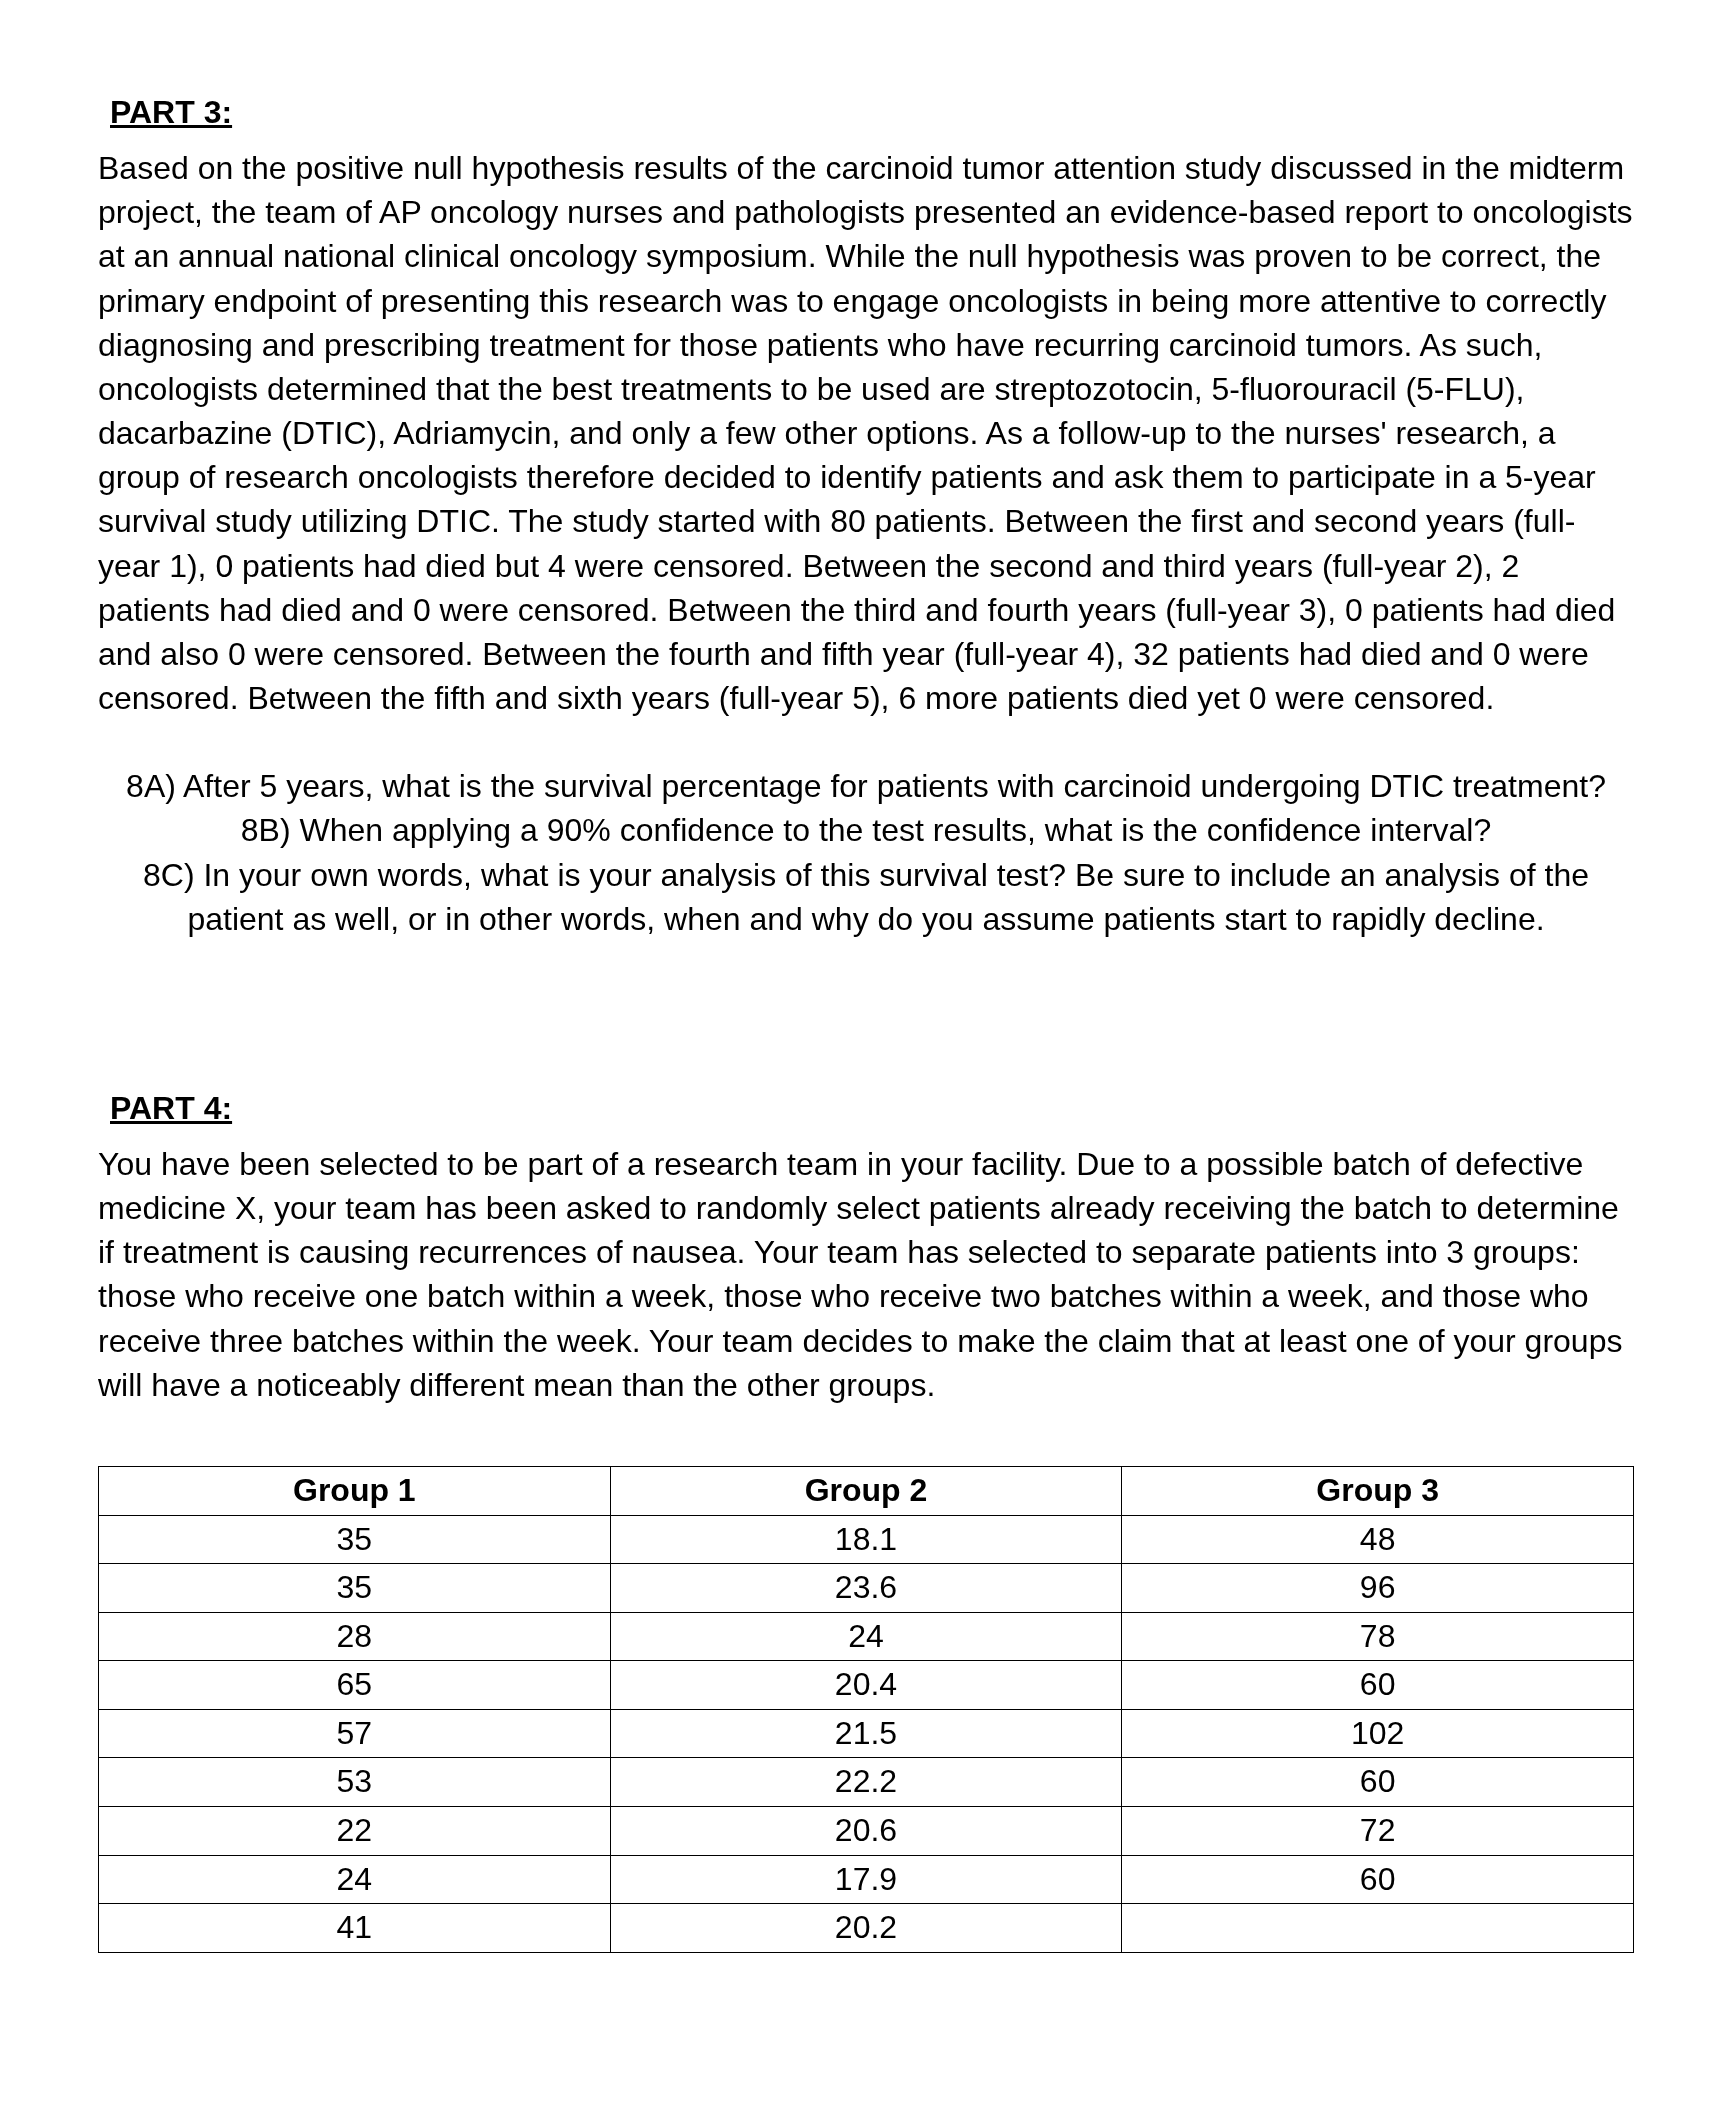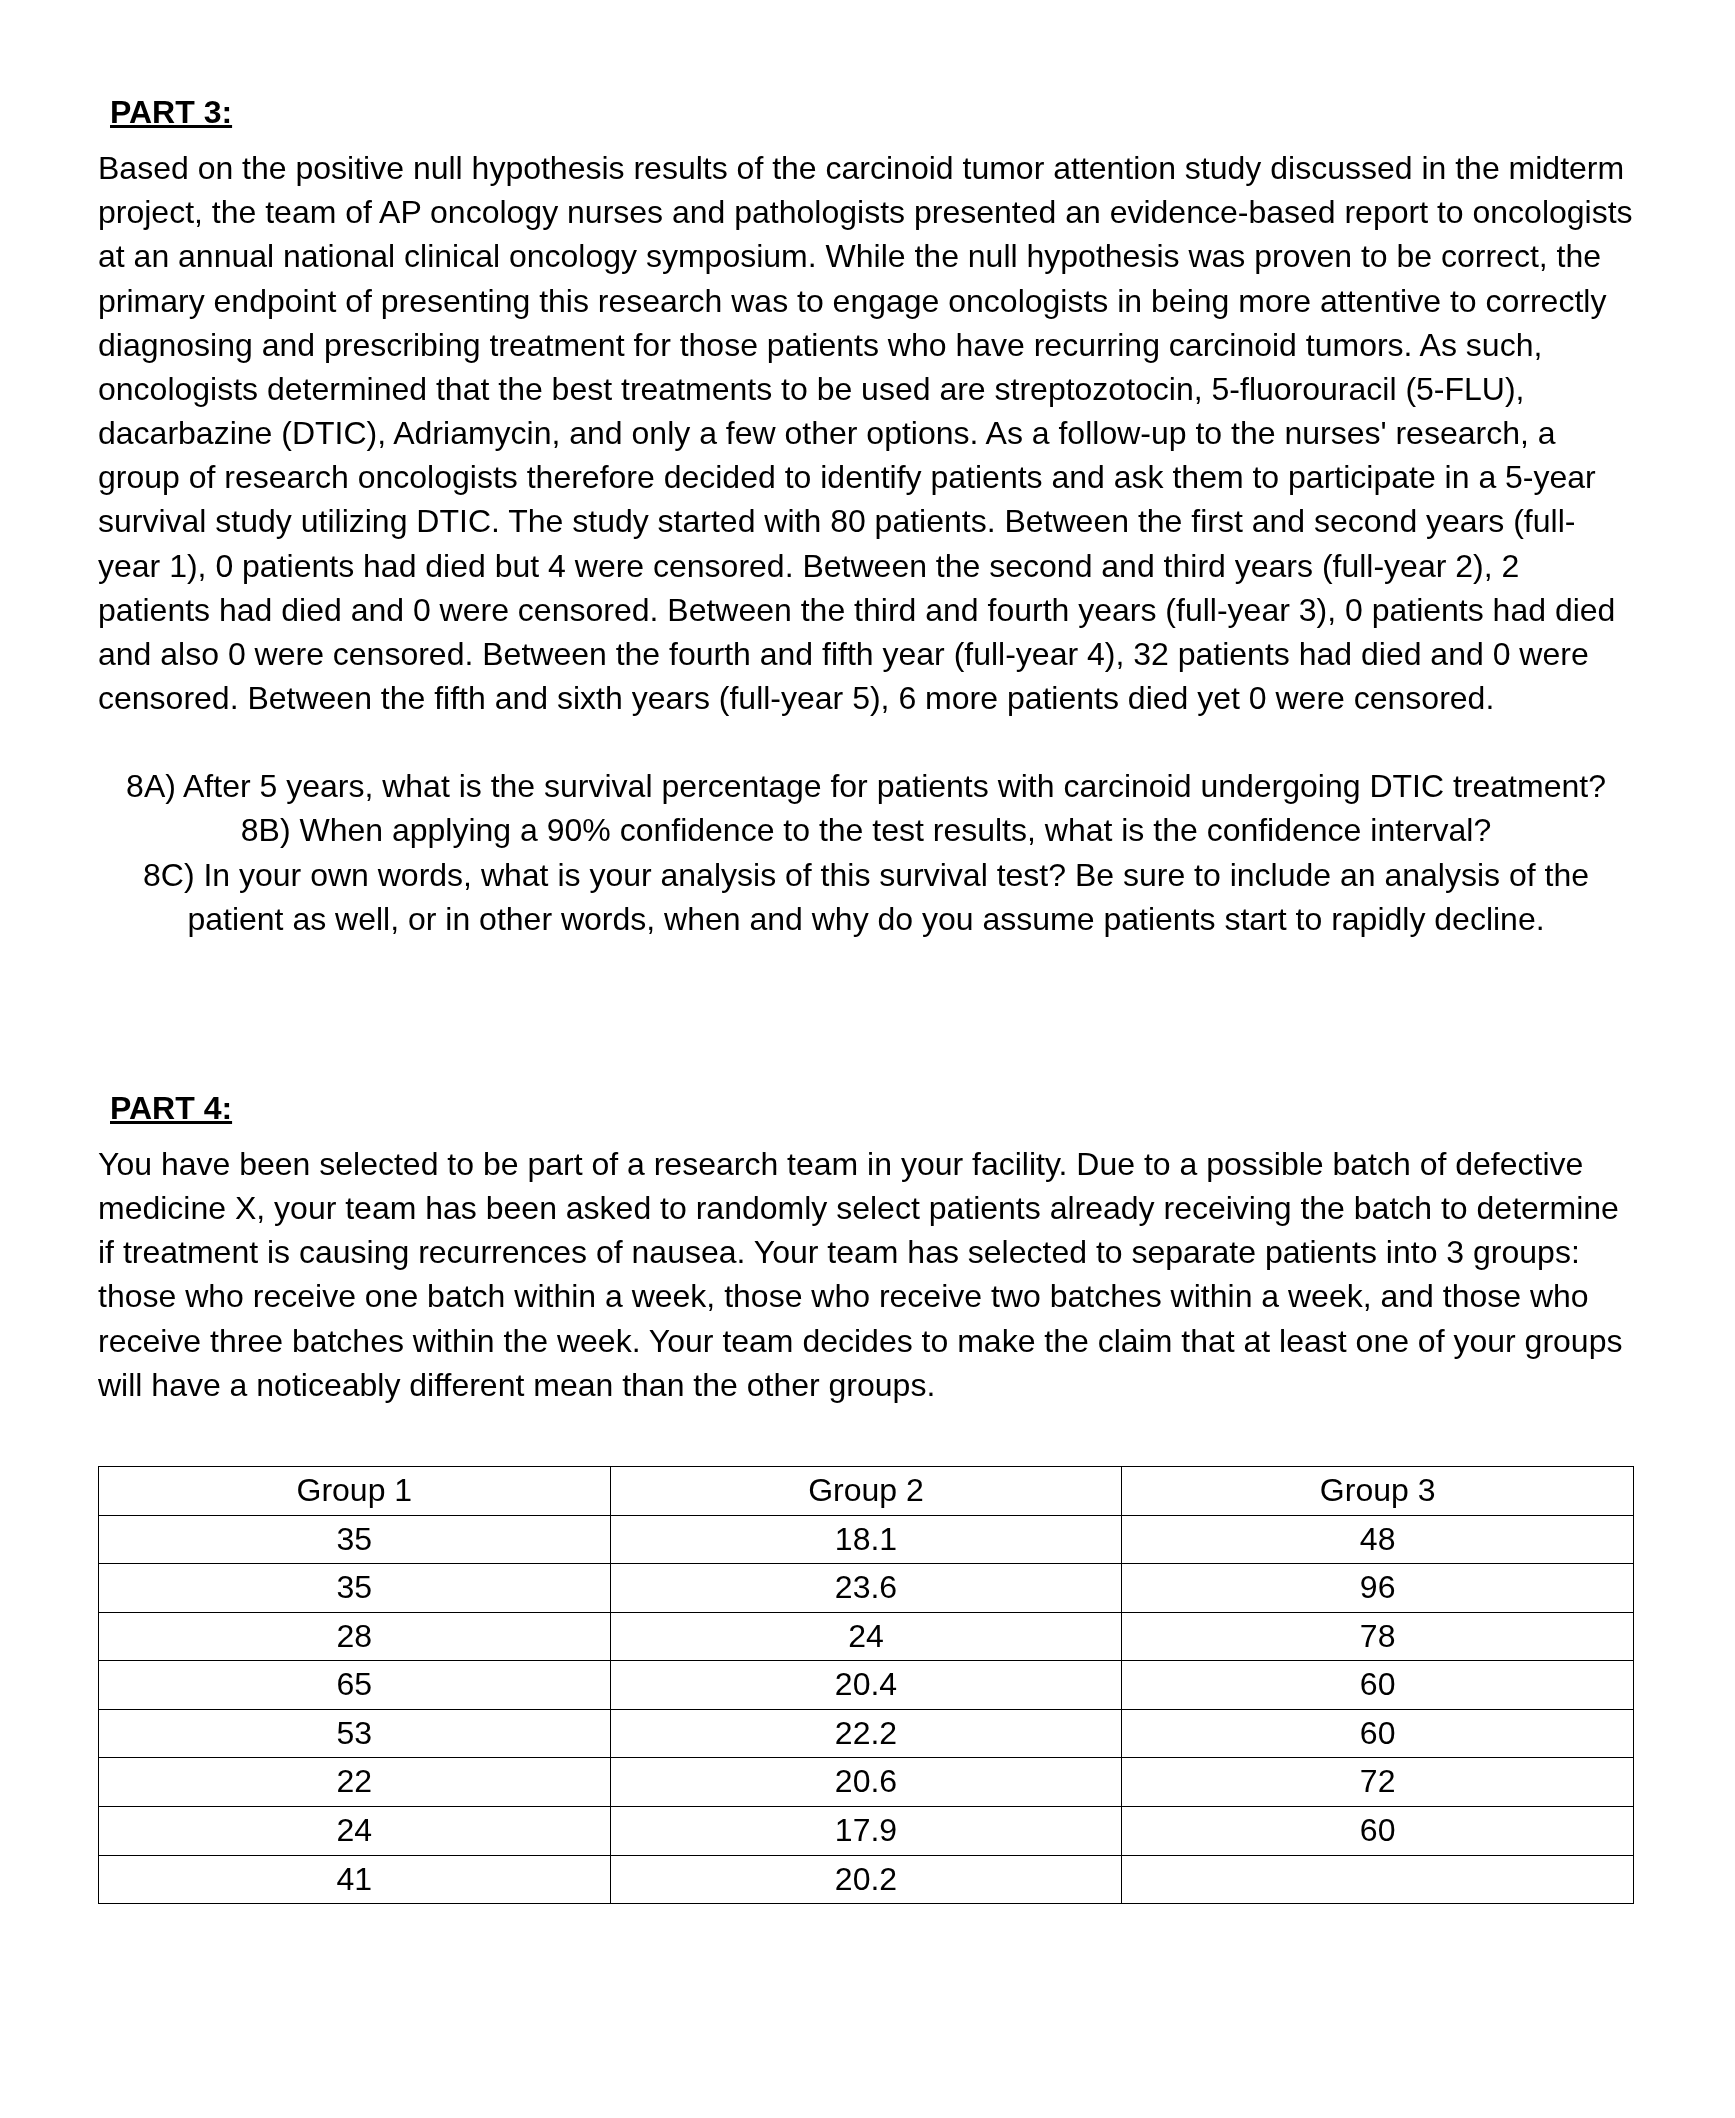--- a/index.html
+++ b/index.html
@@ -44,21 +44,21 @@
   table.data-table th,
   table.data-table td {
     border: 0.8px solid #000000;
     text-align: center;
     padding: 3px 4.2px;
     height: 42px;
     box-sizing: border-box;
     overflow: hidden;
   }
   table.data-table th {
-    font-weight: normal;
+    font-weight: bold;
   }
 </style>
 </head>
 <body>
 
 <div class="page">
 
   <p class="heading">PART 3:</p>
   <p class="para">Based on the positive null hypothesis results of the carcinoid tumor attention study discussed in the midterm project, the team of AP oncology nurses and pathologists presented an evidence-based report to oncologists at an annual national clinical oncology symposium. While the null hypothesis was proven to be correct, the primary endpoint of presenting this research was to engage oncologists in being more attentive to correctly diagnosing and prescribing treatment for those patients who have recurring carcinoid tumors. As such, oncologists determined that the best treatments to be used are streptozotocin, 5-fluorouracil (5-FLU), dacarbazine (DTIC), Adriamycin, and only a few other options. As a follow-up to the nurses' research, a group of research oncologists therefore decided to identify patients and ask them to participate in a 5-year survival study utilizing DTIC. The study started with 80 patients. Between the first and second years (full-year 1), 0 patients had died but 4 were censored. Between the second and third years (full-year 2), 2 patients had died and 0 were censored. Between the third and fourth years (full-year 3), 0 patients had died and also 0 were censored. Between the fourth and fifth year (full-year 4), 32 patients had died and 0 were censored. Between the fifth and sixth years (full-year 5), 6 more patients died yet 0 were censored.</p>
 
@@ -98,20 +98,25 @@
           <td>28</td>
           <td>24</td>
           <td>78</td>
         </tr>
         <tr>
           <td>65</td>
           <td>20.4</td>
           <td>60</td>
         </tr>
         <tr>
+          <td>57</td>
+          <td>21.5</td>
+          <td>102</td>
+        </tr>
+        <tr>
           <td>53</td>
           <td>22.2</td>
           <td>60</td>
         </tr>
         <tr>
           <td>22</td>
           <td>20.6</td>
           <td>72</td>
         </tr>
         <tr>

